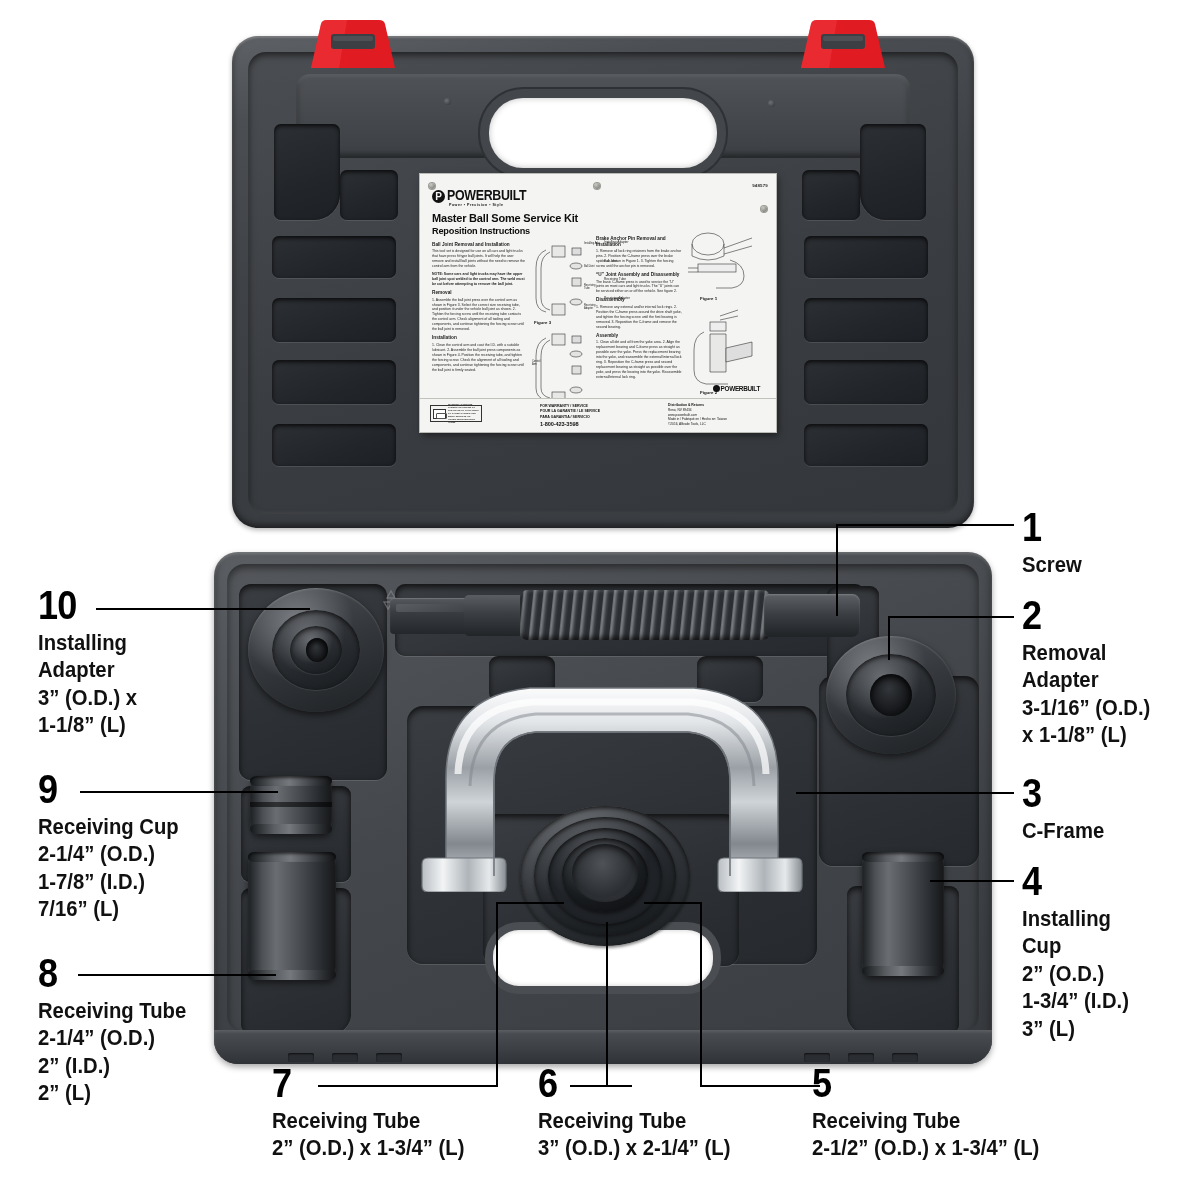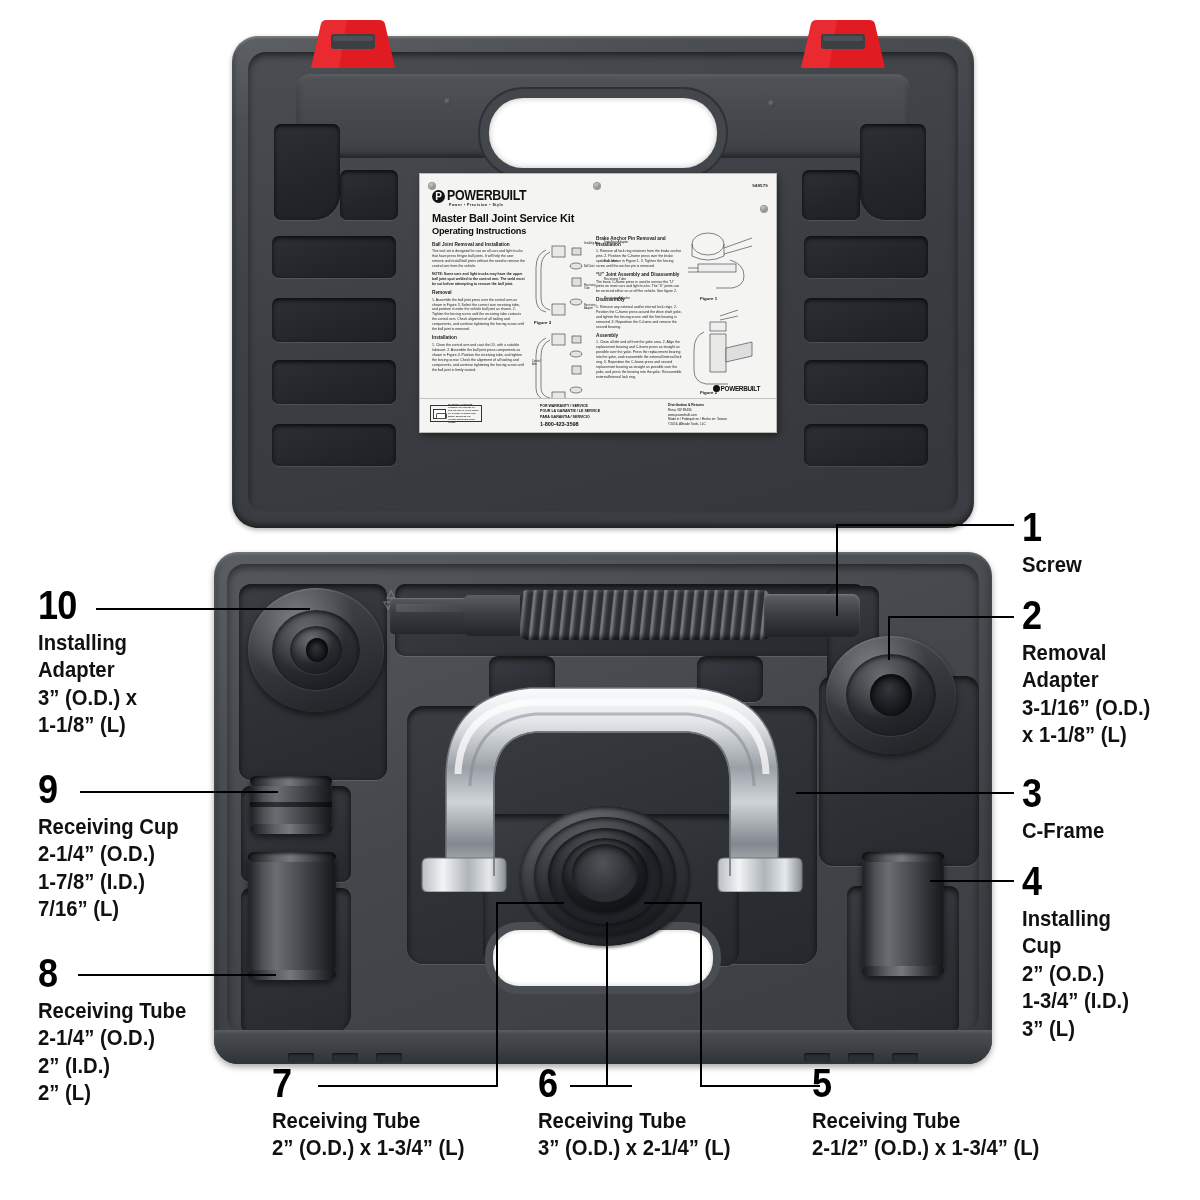--- a/index.html
+++ b/index.html
@@ -362,22 +362,22 @@
     <div class="sheet-screw" style="left:174px;top:9px;"></div>
     <div class="sheet-screw" style="right:9px;top:32px;"></div>
     <div class="sheet-pn">948579</div>
 
     <div class="pb-logo">
       <span class="pb-mark"></span>
       <span class="pb-word">POWERBUILT</span>
     </div>
     <div class="pb-tag">Power • Precision • Style</div>
 
-    <div class="sheet-h1">Master Ball Joint Service Kit</div>
-    <div class="sheet-h2">Operating Instructions</div>
+    <div class="sheet-h1">Master Ball Some Service Kit</div>
+    <div class="sheet-h2">Reposition Instructions</div>
 
     <div class="col" style="left:12px;top:68px;width:94px;">
       <div class="col-head">Ball Joint Removal and Installation</div>
       <div class="col-body">This tool set is designed for use on all cars and light trucks that have press fit type ball joints. It will help the user remove and install ball joints without the need to remove the control arm from the vehicle.</div>
       <div class="col-body bold">NOTE: Some cars and light trucks may have the upper ball joint spot welded to the control arm. The weld must be cut before attempting to remove the ball joint.</div>
       <div class="col-head">Removal</div>
       <div class="col-body">1. Assemble the ball joint press over the control arm as shown in Figure 3. Select the correct size receiving tube, and position it under the vehicle ball joint as shown.
 2. Tighten the forcing screw until the receiving tube contacts the control arm. Check alignment of all tooling and components, and continue tightening the forcing screw until the ball joint is removed.</div>
       <div class="col-head">Installation</div>
       <div class="col-body">1. Clean the control arm and coat the I.D. with a suitable lubricant.

